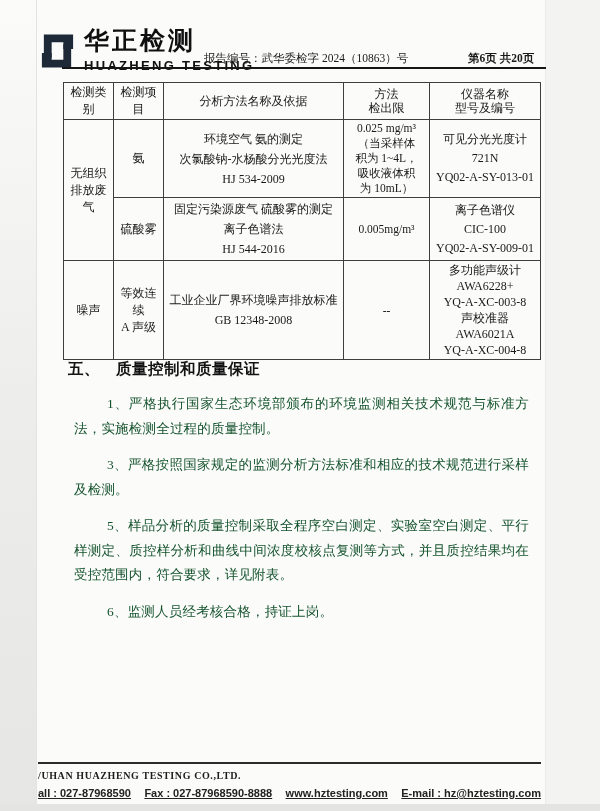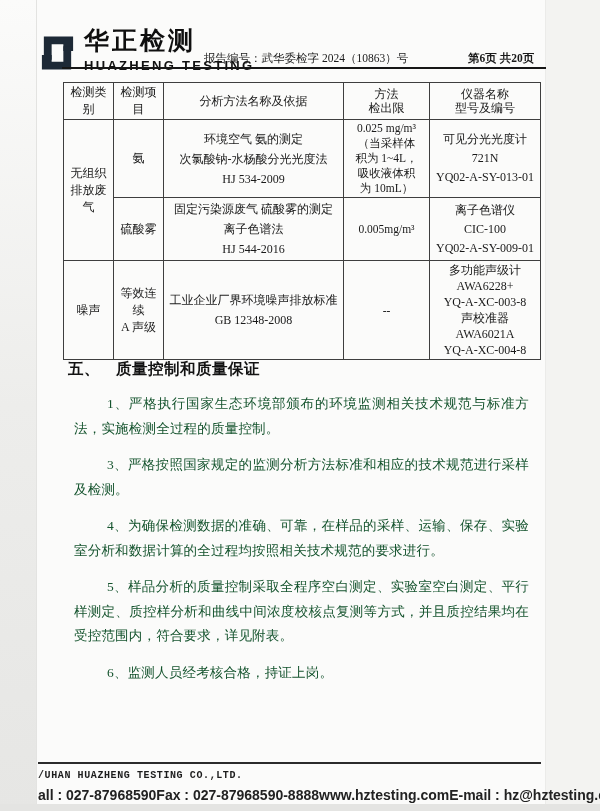--- a/index.html
+++ b/index.html
@@ -10,21 +10,21 @@
   }
   
   .edge-left  { position:absolute; left:0; top:0; width:36px; height:100%;
                 background:linear-gradient(180deg,#fbfbfa 0%,#ededeb 50%,#e6e6e4 100%);
                 border-right:1px solid #e3e3e1; }
   .edge-right { position:absolute; right:0; top:0; width:54px; height:100%;
                 background:#f3f3f1; border-left:1px solid #ebebe9; }
   .edge-bottom{ position:absolute; left:0; bottom:0; width:100%; height:7px; background:#e4e4e2; }
 
   
-  .logo { position:absolute; left:38px; top:28px; display:flex; gap:7px; align-items:flex-end; }
+  .logo { position:absolute; left:38px; top:28px; display:flex; gap:7px; align-items:center; }
   .logo-mark { width:39px; height:40px; }
   .logo-cn { font-family:"DejaVu Sans",sans-serif; font-weight:bold; font-size:25px;
              letter-spacing:3px; color:#0f0f0f; line-height:1.05; white-space:nowrap; }
   .logo-en { font-family:"Liberation Sans",sans-serif; font-weight:bold; font-size:13px;
              letter-spacing:2.3px; color:#101010; margin-top:4px; white-space:nowrap; }
   .report-no { position:absolute; left:204px; top:51px; font-size:11.5px; font-weight:normal; white-space:nowrap; }
   .page-ind  { position:absolute; left:468px; top:51px; font-size:11.5px; font-weight:bold; white-space:nowrap; }
   .header-rule { position:absolute; left:62px; top:67px; width:484px; height:2px; background:#161616; }
 
   
@@ -43,25 +43,25 @@
   td.item div { line-height:17px; }
 
   
   .qa { position:absolute; left:62px; top:359px; width:479px; }
   .qa h2 { margin:0 0 11px 6px; font-size:15.5px; font-weight:bold; letter-spacing:0.5px; color:#131313; }
   .qa p  { margin:12px; font-size:13.5px; line-height:24.5px; text-align:justify;
            text-indent:33px; letter-spacing:0.2px; color:#14532d; }
 
   
   .footer-rule { position:absolute; left:38px; top:762px; width:503px; height:2px; background:#2b2b2b; }
-  .company  { position:absolute; left:38px; top:770px; font-family:Liberation Mono, monospace;
+  .company  { position:absolute; left:38px; top:770px; font-family:Liberation Serif, serif;
               font-size:10px; font-weight:bold; letter-spacing:0.6px; color:#1c1c1c;text-align:right; }
   .contacts { position:absolute; left:38px; top:787px; width:503px; display:flex;
               justify-content:space-between; font-family:"Liberation Sans",sans-serif;
-              font-size:14px; font-weight:bold; color:#222; white-space:nowrap; }
+              font-size:11px; font-weight:bold; color:#222; white-space:nowrap;text-decoration:underline; }
 </style>
 </head>
 <body>
 
 <div class="canvas">
   <div class="edge-left"></div>
   <div class="edge-right"></div>
 
   <div class="logo">
     <svg class="logo-mark" viewBox="0 0 40 40" aria-hidden="true">
@@ -159,21 +159,20 @@
           <div>YQ-A-XC-004-8</div>
         </td>
       </tr>
     </tbody>
   </table>
 
   <div class="qa">
     <h2>五、　质量控制和质量保证</h2>
     <p>1、严格执行国家生态环境部颁布的环境监测相关技术规范与标准方法，实施检测全过程的质量控制。</p>
     <p>3、严格按照国家规定的监测分析方法标准和相应的技术规范进行采样及检测。</p>
-    <p>4、为确保检测数据的准确、可靠，在样品的采样、运输、保存、实验室分析和数据计算的全过程均按照相关技术规范的要求进行。</p>
     <p>5、样品分析的质量控制采取全程序空白测定、实验室空白测定、平行样测定、质控样分析和曲线中间浓度校核点复测等方式，并且质控结果均在受控范围内，符合要求，详见附表。</p>
     <p>6、监测人员经考核合格，持证上岗。</p>
   </div>
 
   <div class="footer-rule"></div>
   <div class="company">/UHAN HUAZHENG TESTING CO.,LTD.</div>
   <div class="contacts">
     <span>all : 027-87968590</span>
     <span>Fax : 027-87968590-8888</span>
     <span>www.hztesting.com</span>

